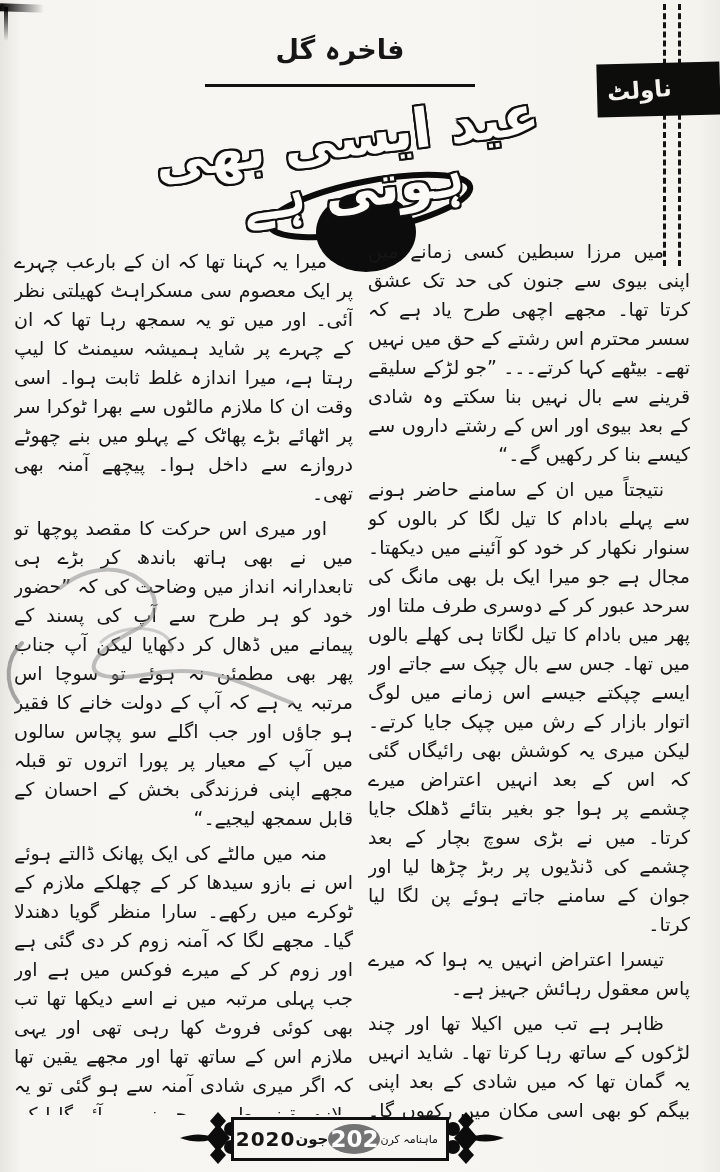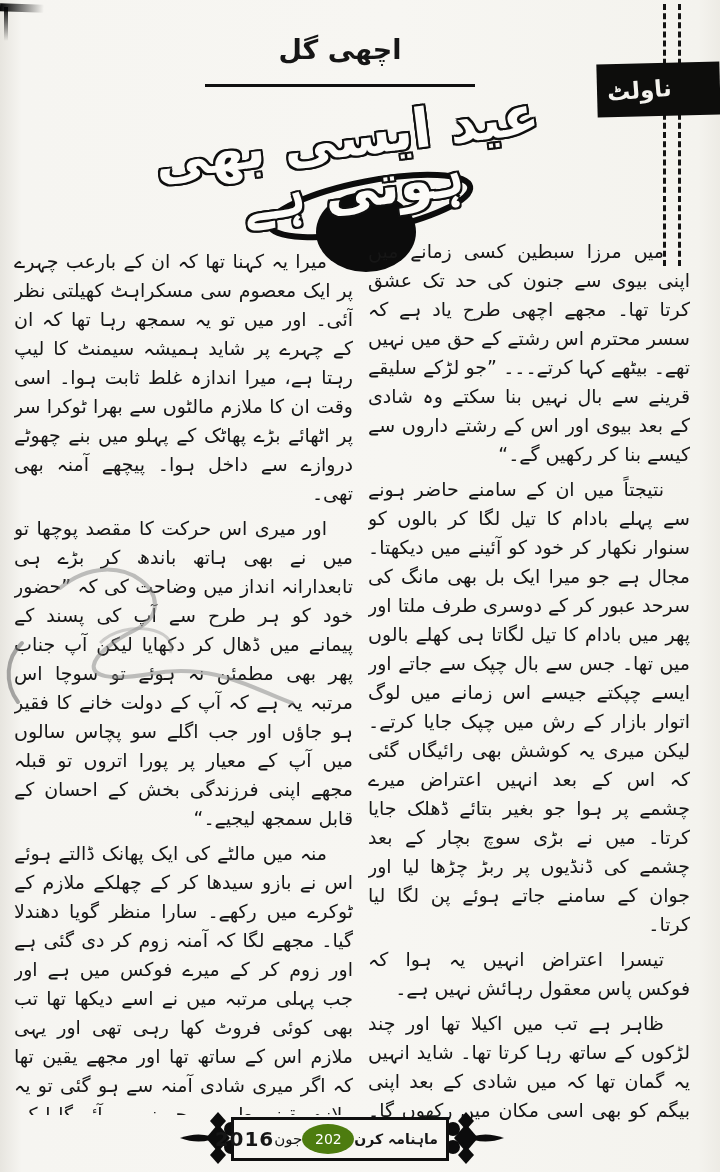--- a/index.html
+++ b/index.html
@@ -43,59 +43,59 @@
   .col-right{left:368px;top:237px;width:322px;height:892px;}
   .col-left{left:14px;top:247px;width:339px;height:868px;}
   .para{margin:0 0 6px 0;text-indent:26px;}
   
   .scribble-1{position:absolute;left:30px;top:548px;z-index:20;}
   .scribble-2{position:absolute;left:0px;top:638px;z-index:20;}
   
   .footer-box{position:absolute;left:231px;top:1117px;width:218px;height:44px;
     border:3px solid #101010;background:#f7f6f2;display:flex;align-items:center;
     direction:rtl;justify-content:space-between;padding:0 8px;box-sizing:border-box;z-index:30;}
-  .footer-magazine{font-size:14px;font-weight:bold;white-space:nowrap;}
-  .footer-oval{width:52px;height:30px;background:#4d7c0f;border-radius:50%;
+  .footer-magazine{font-size:11px;font-weight:normal;white-space:nowrap;}
+  .footer-oval{width:52px;height:30px;background:#737373;border-radius:50%;
     display:flex;align-items:center;justify-content:center;color:#fff;
-    font-size:14px;font-weight:normal;flex:0 0 auto;}
-  .footer-month{font-size:15px;font-weight:normal;text-align:right;}
+    font-size:23px;font-weight:bold;flex:0 0 auto;}
+  .footer-month{font-size:15px;font-weight:bold;text-align:right;}
   .footer-year{font-size:20px;font-weight:bold;letter-spacing:1px;}
   .ornament{position:absolute;top:1112px;z-index:29;}
   .ornament-left{left:180px;}
   .ornament-right{left:448px;transform:scaleX(-1);}
 </style>
 </head>
 <body>
 
 <div class="page">
 
   <div class="artifact-h"></div>
   <div class="artifact-v"></div>
 
   <div class="edge-dashes"></div>
 
   <div class="novelette">
     <span>ناولٹ</span>
   </div>
 
-  <div class="author">اچھی گل</div>
+  <div class="author">فاخرہ گل</div>
   <div class="author-rule"></div>
 
   <svg class="title-blob" width="264" height="134" viewBox="0 0 264 134">
     <ellipse cx="132" cy="60" rx="102" ry="25" fill="none" stroke="#0c0c0c" stroke-width="6" transform="rotate(-11 132 60)"></ellipse>
     <ellipse cx="128" cy="86" rx="50" ry="40" fill="#0c0c0c"></ellipse>
   </svg>
 
   <div class="title-callig">عید ایسی بھی ہوتی ہے</div>
 
 
   <div class="col col-right">
     <p class="para">میں مرزا سبطین کسی زمانے میں اپنی بیوی سے جنون کی حد تک عشق کرتا تھا۔ مجھے اچھی طرح یاد ہے کہ سسر محترم اس رشتے کے حق میں نہیں تھے۔ بیٹھے کہا کرتے۔۔۔ ”جو لڑکے سلیقے قرینے سے بال نہیں بنا سکتے وہ شادی کے بعد بیوی اور اس کے رشتے داروں سے کیسے بنا کر رکھیں گے۔“</p>
     <p class="para">نتیجتاً میں ان کے سامنے حاضر ہونے سے پہلے بادام کا تیل لگا کر بالوں کو سنوار نکھار کر خود کو آئینے میں دیکھتا۔ مجال ہے جو میرا ایک بل بھی مانگ کی سرحد عبور کر کے دوسری طرف ملتا اور پھر میں بادام کا تیل لگاتا ہی کھلے بالوں میں تھا۔ جس سے بال چپک سے جاتے اور ایسے چپکتے جیسے اس زمانے میں لوگ اتوار بازار کے رش میں چپک جایا کرتے۔ لیکن میری یہ کوشش بھی رائیگاں گئی کہ اس کے بعد انہیں اعتراض میرے چشمے پر ہوا جو بغیر بتائے ڈھلک جایا کرتا۔ میں نے بڑی سوچ بچار کے بعد چشمے کی ڈنڈیوں پر ربڑ چڑھا لیا اور جوان کے سامنے جاتے ہوئے پن لگا لیا کرتا۔</p>
-    <p class="para">تیسرا اعتراض انہیں یہ ہوا کہ فوکس پاس معقول رہائش نہیں ہے۔</p>
+    <p class="para">تیسرا اعتراض انہیں یہ ہوا کہ میرے پاس معقول رہائش جہیز ہے۔</p>
     <p class="para">ظاہر ہے تب میں اکیلا تھا اور چند لڑکوں کے ساتھ رہا کرتا تھا۔ شاید انہیں یہ گمان تھا کہ میں شادی کے بعد اپنی بیگم کو بھی اسی مکان میں رکھوں گا۔ میں نے ان کا اعتراض دور کرنے کے لیے ایک چھوٹا سا کرائے کا مکان لیا تو بولے ”ساری تنخواہ کا نصف کرائے میں دے دو گے تو میری بیٹی کے اخراجات کیسے پورے ہوں گے؟“</p>
 
   </div>
 
   <div class="col col-left">
     <p class="para">میرا یہ کہنا تھا کہ ان کے بارعب چہرے پر ایک معصوم سی مسکراہٹ کھیلتی نظر آئی۔ اور میں تو یہ سمجھ رہا تھا کہ ان کے چہرے پر شاید ہمیشہ سیمنٹ کا لیپ رہتا ہے، میرا اندازہ غلط ثابت ہوا۔ اسی وقت ان کا ملازم مالٹوں سے بھرا ٹوکرا سر پر اٹھائے بڑے پھاٹک کے پہلو میں بنے چھوٹے دروازے سے داخل ہوا۔ پیچھے آمنہ بھی تھی۔</p>
     <p class="para">اور میری اس حرکت کا مقصد پوچھا تو میں نے بھی ہاتھ باندھ کر بڑے ہی تابعدارانہ انداز میں وضاحت کی کہ ”حضور خود کو ہر طرح سے آپ کی پسند کے پیمانے میں ڈھال کر دکھایا لیکن آپ جناب پھر بھی مطمئن نہ ہوئے تو سوچا اس مرتبہ یہ ہے کہ آپ کے دولت خانے کا فقیر ہو جاؤں اور جب اگلے سو پچاس سالوں میں آپ کے معیار پر پورا اتروں تو قبلہ مجھے اپنی فرزندگی بخش کے احسان کے قابل سمجھ لیجیے۔“</p>
     <p class="para">منہ میں مالٹے کی ایک پھانک ڈالتے ہوئے اس نے بازو سیدھا کر کے چھلکے ملازم کے ٹوکرے میں رکھے۔ سارا منظر گویا دھندلا گیا۔ مجھے لگا کہ آمنہ زوم کر دی گئی ہے اور زوم کر کے میرے فوکس میں ہے اور جب پہلی مرتبہ میں نے اسے دیکھا تھا تب بھی کوئی فروٹ کھا رہی تھی اور یہی ملازم اس کے ساتھ تھا اور مجھے یقین تھا کہ اگر میری شادی آمنہ سے ہو گئی تو یہ ملازم یقینی طور پر جہیز میں آئے گا لیکن اللہ کا لاکھ شکر ہے کہ میرا یقین ٹوٹ گیا۔</p>
 
   </div>
@@ -122,16 +122,16 @@
     <path d="M38 0 L46 9 L38 18 L30 9 Z" fill="#0c0c0c"></path>
     <path d="M38 34 L46 43 L38 52 L30 43 Z" fill="#0c0c0c"></path>
     <circle cx="51" cy="17" r="7" fill="#0c0c0c"></circle>
     <circle cx="51" cy="35" r="7" fill="#0c0c0c"></circle>
   </svg>
 
   <div class="footer-box">
     <span class="footer-magazine">ماہنامہ کرن</span>
     <span class="footer-oval">202</span>
     <span class="footer-month">جون</span>
-    <span class="footer-year">2016</span>
+    <span class="footer-year">2020</span>
   </div>
 
 </div>
 
 </body></html>

